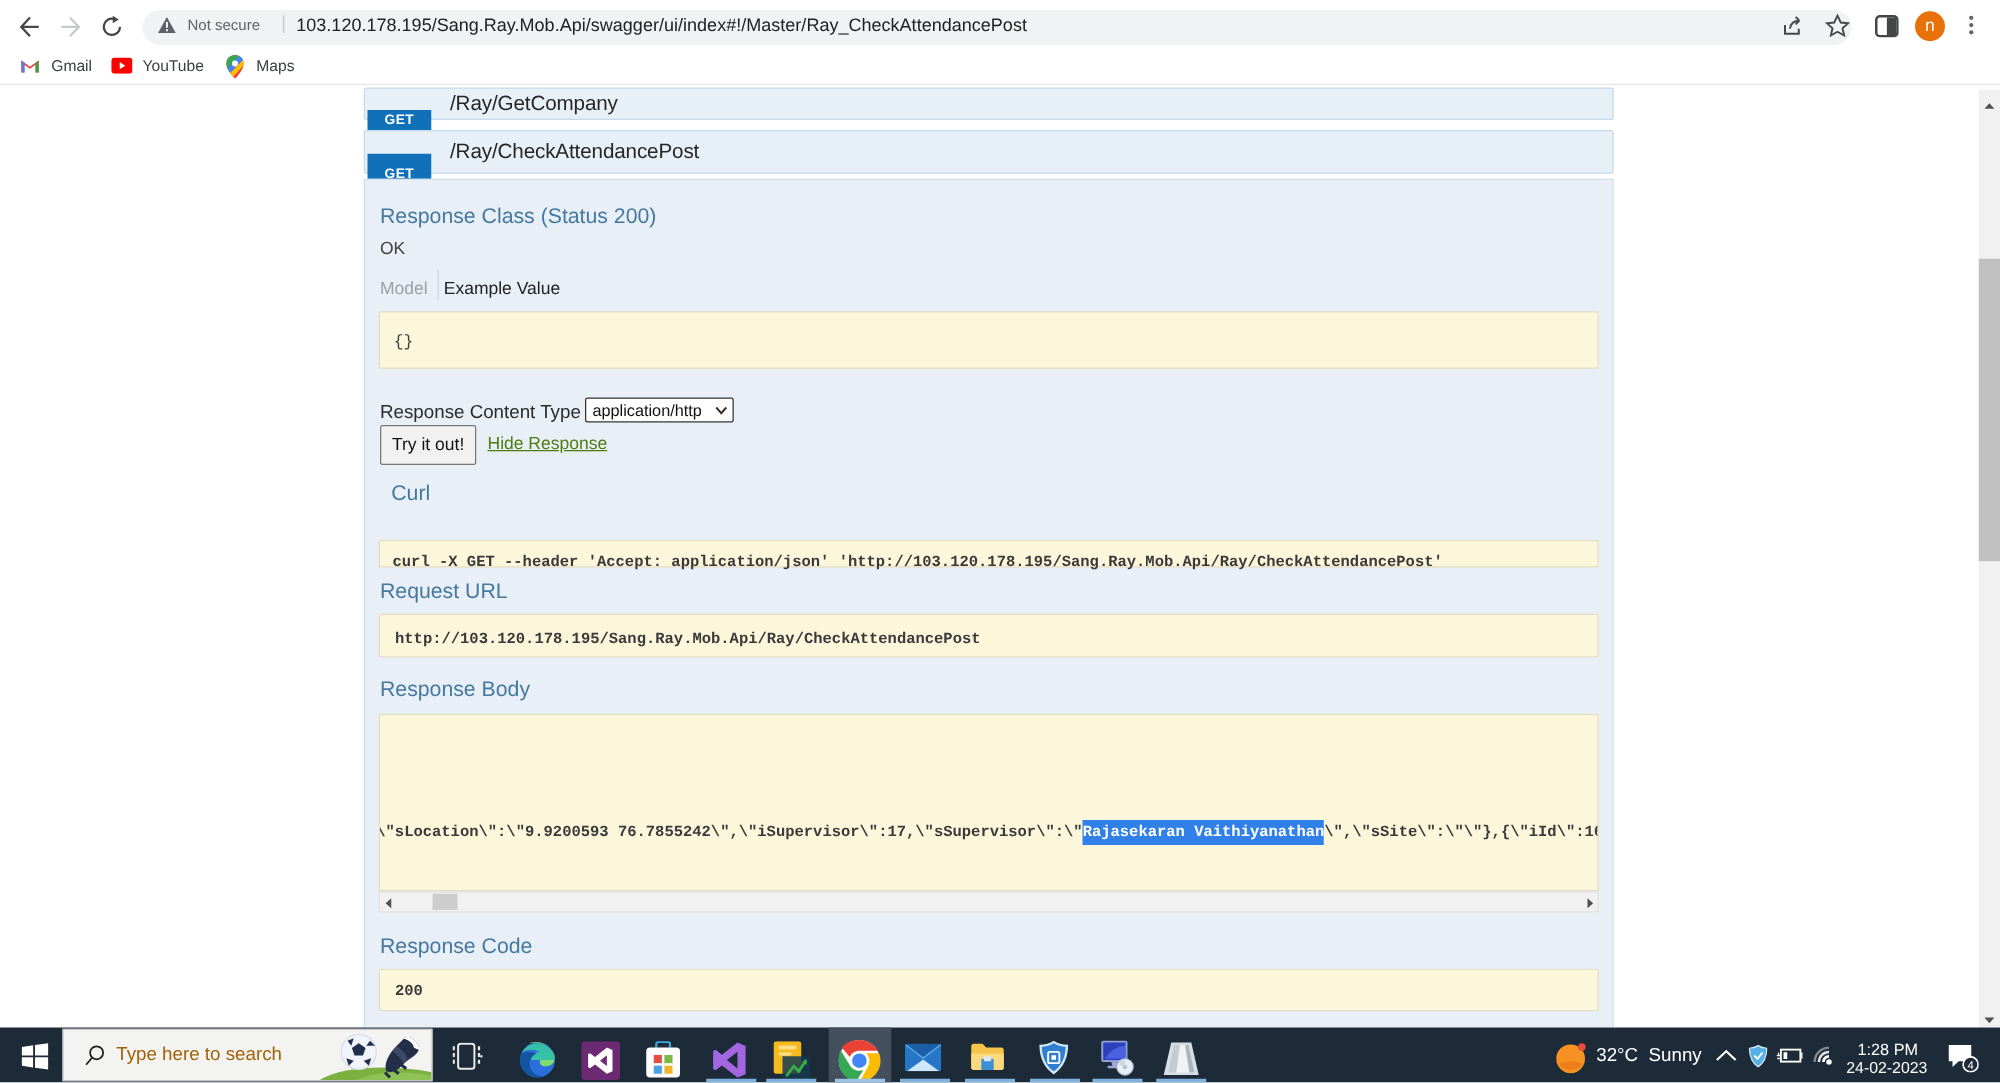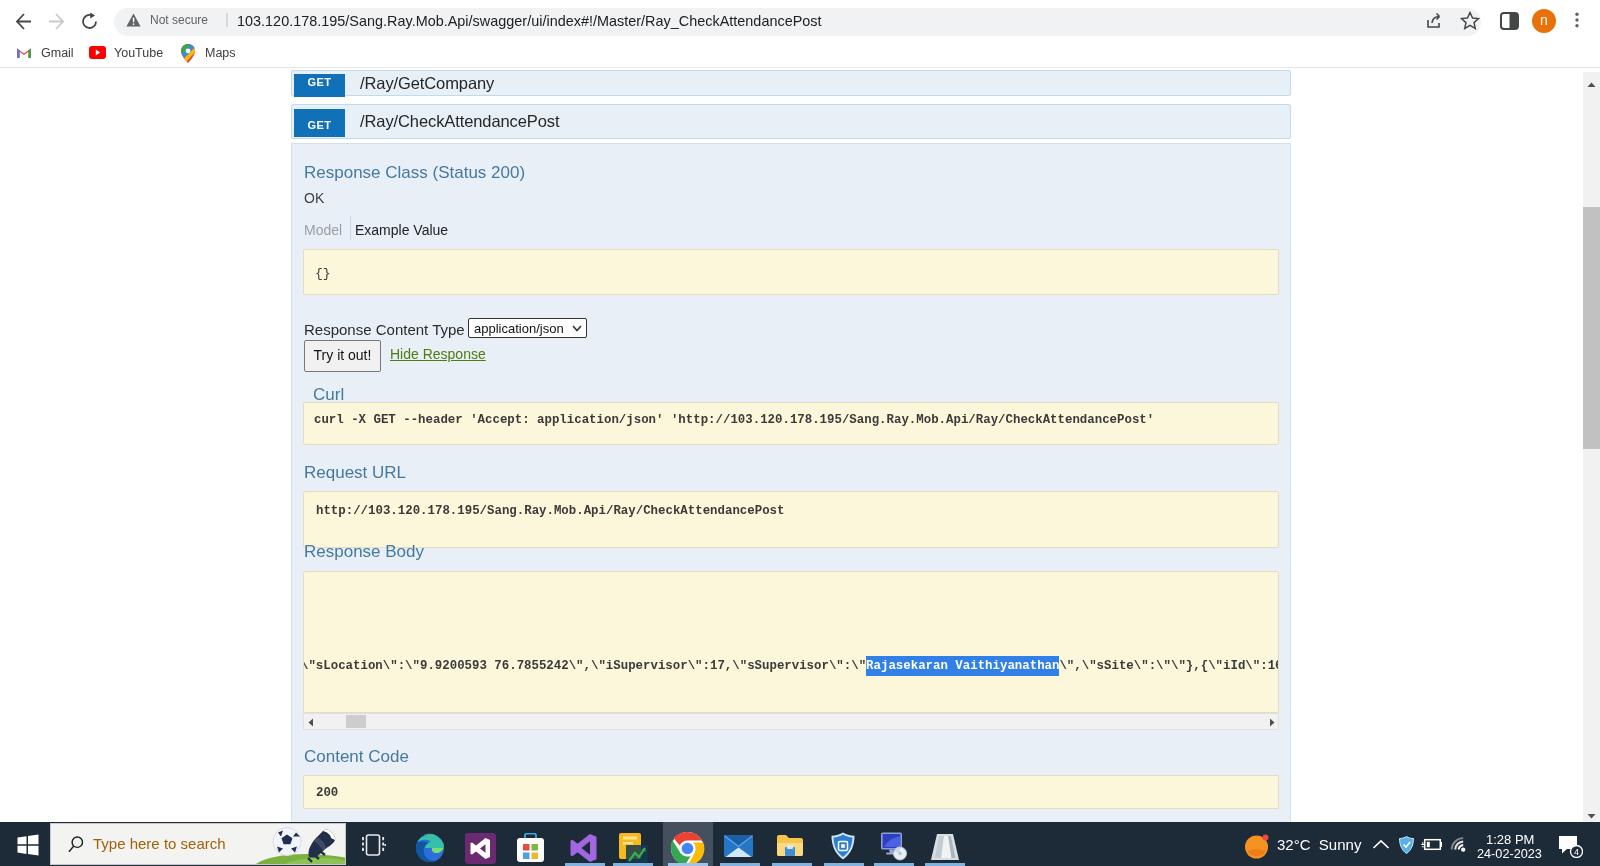--- a/index.html
+++ b/index.html
@@ -12,21 +12,21 @@
   #toolbar { left:0; top:0; width:1600px; height:38px; background:#fff; }
   #omnibox { left:114px; top:8px; width:1367px; height:28px; background:#f0f2f4; border-radius:14px; }
   #bookmarks { left:0; top:38px; width:1600px; height:30px; background:#fff; border-bottom:1px solid #e4e6e8; }
   .bktext { font-size:12.5px; color:#3c4043; top:8px; }
 
   
   #page { left:0; top:68px; width:1600px; height:754px; background:#fff; overflow:hidden; }
 
   
   .oprow { left:291px; width:1000px; background:#e7f0f7; border:1px solid #c3d9ec; border-radius:2px; }
-  .getbadge { left:2px; background:#1171b8; border-radius:0; color:#fff; font-weight:bold; font-size:11px; text-align:center; letter-spacing:0.4px; }
+  .getbadge { left:2px; background:#1171b8; border-radius:0; color:#fff; font-weight:bold; font-size:11px; text-align:center; letter-spacing:0.4px;margin-top:14px; }
   .path { color:#262626; font-size:16.5px; letter-spacing:-0.1px; }
 
   #panel { left:291px; top:75px; width:1000px; height:681px; background:#e9eff6; border:1px solid #d3e0ee; }
 
   .h4 { color:#45799f; font-size:17px; }
   .ybox { left:11px; width:976px; background:#fcf6db; border:1px solid #e3ddc3; border-radius:2px; }
   .mono { font-family:"Liberation Mono", monospace; font-size:12.4px; color:#3a3a3a; white-space:pre; font-weight:bold; }
 
   
   #taskbar { left:0; top:822px; width:1600px; height:44px; background:#1d2a38; }
@@ -130,55 +130,55 @@
       <div class="abs" style="left:12px;top:78px;font-size:14px;color:#9aa0a6">Model</div>
       <div class="abs" style="left:58px;top:72px;width:1px;height:24px;background:#c9d6e2"></div>
       <div class="abs" style="left:63px;top:78px;font-size:14px;color:#202225">Example Value</div>
 
       <div class="abs ybox" style="top:105px;height:46px;">
         <div class="abs mono" style="left:11px;top:16px;font-size:13px;font-weight:normal">{}</div>
       </div>
 
       <div class="abs" style="left:12px;top:177px;font-size:15px;color:#2b2b2b">Response Content Type</div>
       <div class="abs" style="left:176px;top:174px;width:119px;height:20px;background:#fff;border:1px solid #333;border-radius:2px;">
-        <div class="abs" style="left:5px;top:2px;font-size:13px;color:#111">application/json</div>
+        <div class="abs" style="left:5px;top:2px;font-size:13px;color:#111">application/http</div>
         <svg class="abs" style="left:103px;top:6px" width="10" height="7" viewBox="0 0 10 7">
             <path d="M1 1 L5 5.5 L9 1" stroke="#333" stroke-width="1.6" fill="none"></path>
           </svg>
       </div>
 
       <div class="abs" style="left:12px;top:196px;width:77px;height:32px;background:#f1f1f1;border:1.5px solid #787878;border-radius:2px;text-align:center;line-height:29px;font-size:14px;color:#111">Try it out!</div>
       <div class="abs" style="left:98px;top:202px;font-size:14px;color:#4d7c0f;text-decoration:underline">Hide Response</div>
 
       <div class="abs h4" style="left:21px;top:241px">Curl</div>
-      <div class="abs ybox" style="top:258px;height:43px;">
+      <div class="abs ybox" style="top:288px;height:22px;">
         <div class="abs mono" style="left:10px;top:10px">curl -X GET --header 'Accept: application/json' 'http://103.120.178.195/Sang.Ray.Mob.Api/Ray/CheckAttendancePost'</div>
       </div>
 
       <div class="abs h4" style="left:12px;top:319px">Request URL</div>
-      <div class="abs ybox" style="top:347px;height:57px;">
+      <div class="abs ybox" style="top:347px;height:35px;">
         <div class="abs mono" style="left:12px;top:12px">http://103.120.178.195/Sang.Ray.Mob.Api/Ray/CheckAttendancePost</div>
       </div>
 
       <div class="abs h4" style="left:12px;top:398px">Response Body</div>
       <div class="abs ybox" style="top:427px;height:142px;overflow:hidden;">
         <div class="abs mono" style="left:-3px;top:84px;line-height:20px">\"sLocation\":\"9.9200593 76.7855242\",\"iSupervisor\":17,\"sSupervisor\":\"<span style="background:#3080e8;color:#fff;padding:3px 0">Rajasekaran Vaithiyanathan</span>\",\"sSite\":\"\"},{\"iId\":16</div>
       </div>
 
       <div class="abs" style="left:11px;top:569px;width:976px;height:17px;background:#f1f1f1;border:1px solid #e0e0e0;">
         <svg class="abs" style="left:3px;top:4px" width="8" height="9" viewBox="0 0 8 9">
             <path d="M6 0.5 L1.5 4.5 L6 8.5 Z" fill="#505050"></path>
           </svg>
         <svg class="abs" style="left:964px;top:4px" width="8" height="9" viewBox="0 0 8 9">
             <path d="M2 0.5 L6.5 4.5 L2 8.5 Z" fill="#505050"></path>
           </svg>
         <div class="abs" style="left:42px;top:1px;width:20px;height:13px;background:#cdcdcd"></div>
       </div>
 
-      <div class="abs h4" style="left:12px;top:603px">Content Code</div>
+      <div class="abs h4" style="left:12px;top:603px">Response Code</div>
       <div class="abs ybox" style="top:631px;height:34px;">
         <div class="abs mono" style="left:12px;top:10px">200</div>
       </div>
     </div>
 
     <div class="abs" style="left:1583px;top:4px;width:17px;height:752px;background:#f1f1f1;">
       <svg class="abs" style="left:4px;top:9px" width="9" height="8" viewBox="0 0 9 8">
           <path d="M0.5 6 L4.5 1.5 L8.5 6 Z" fill="#505050"></path>
         </svg>
       <div class="abs" style="left:0px;top:135px;width:17px;height:242px;background:#c1c1c1"></div>

